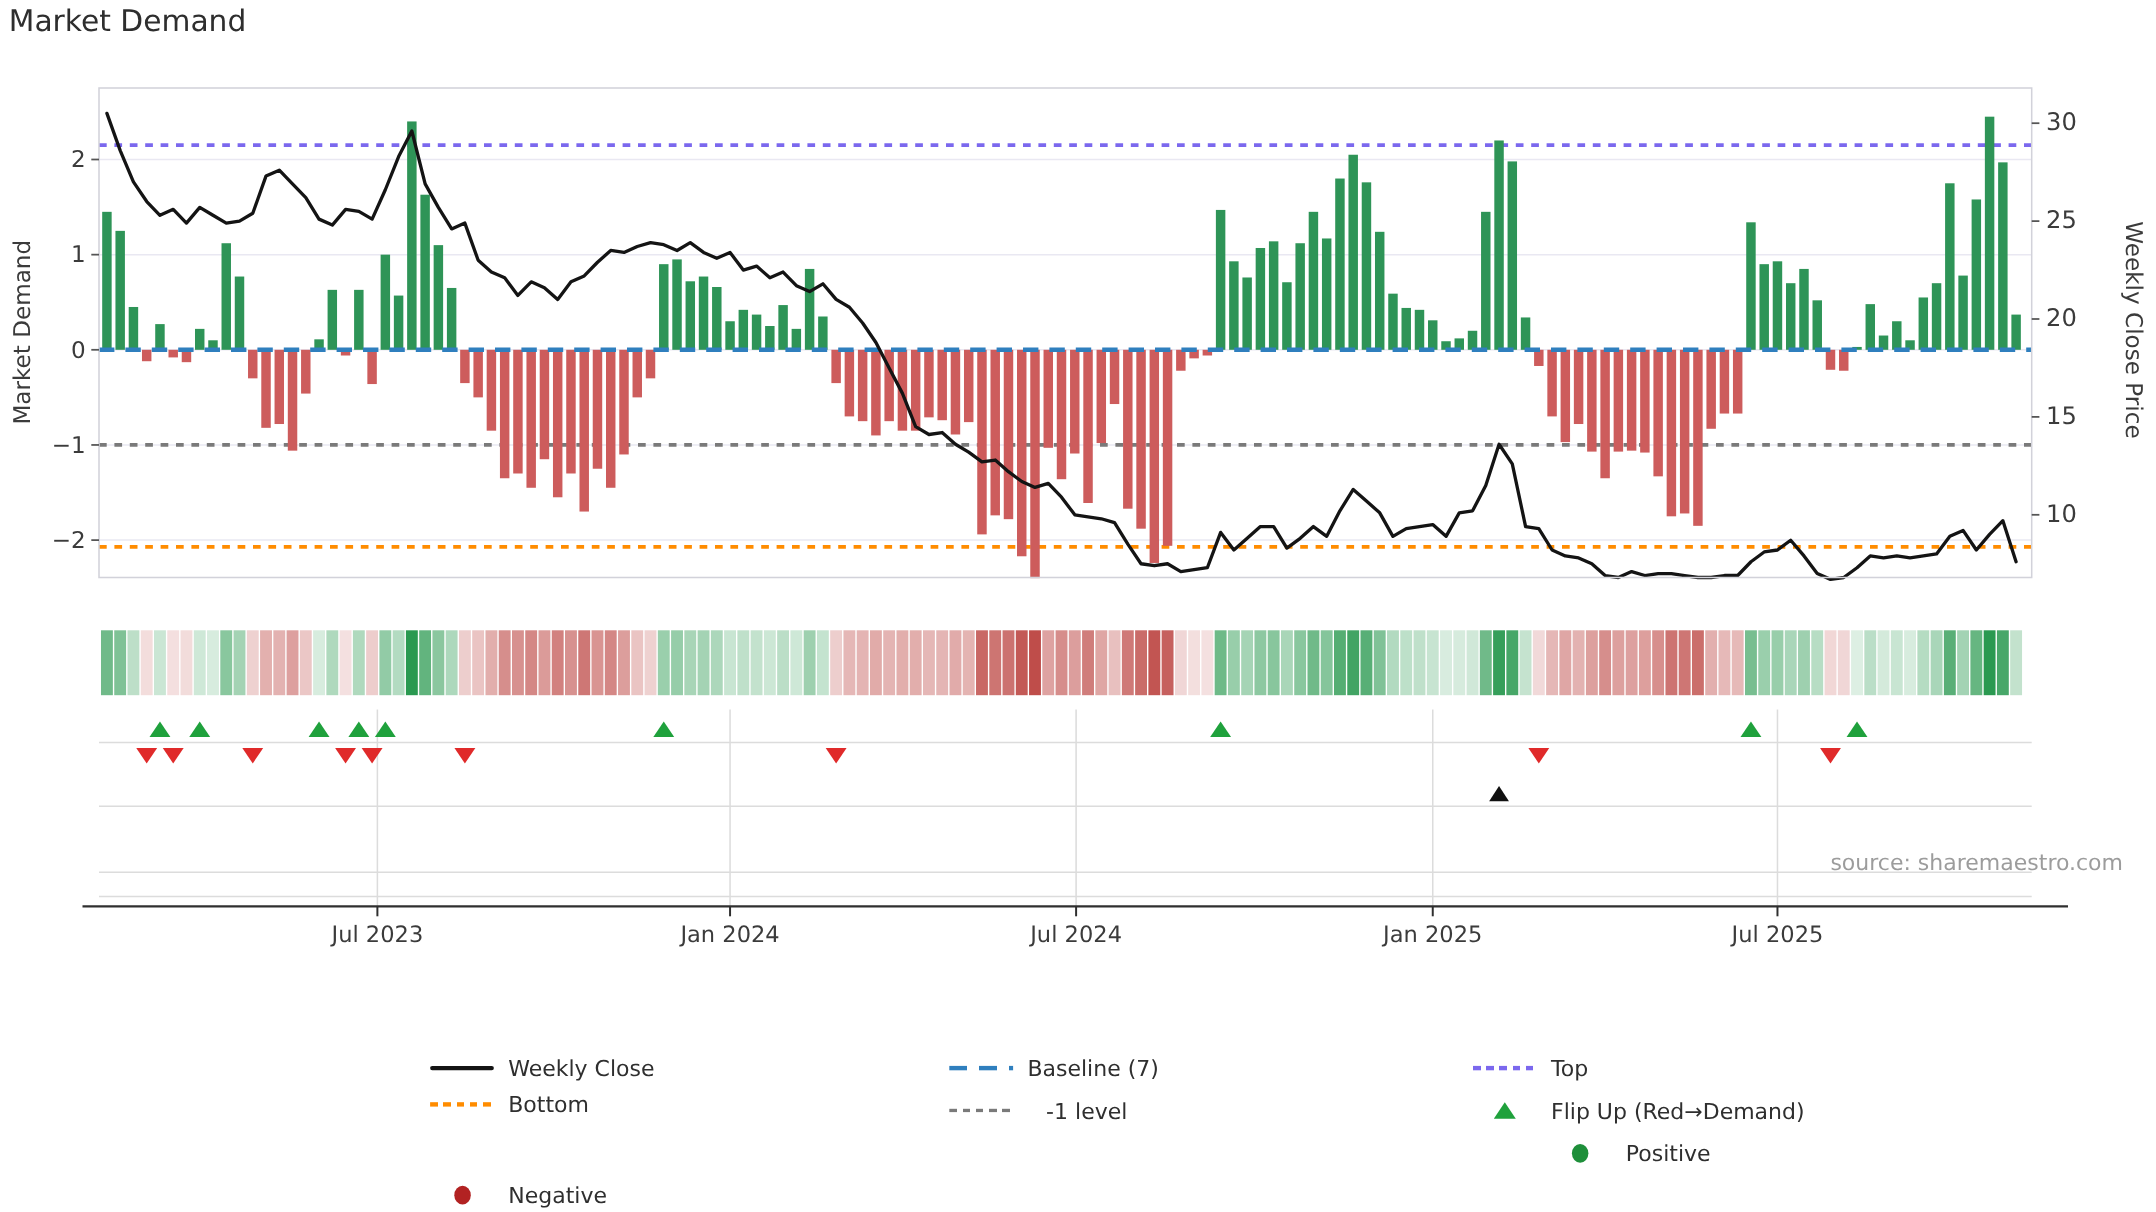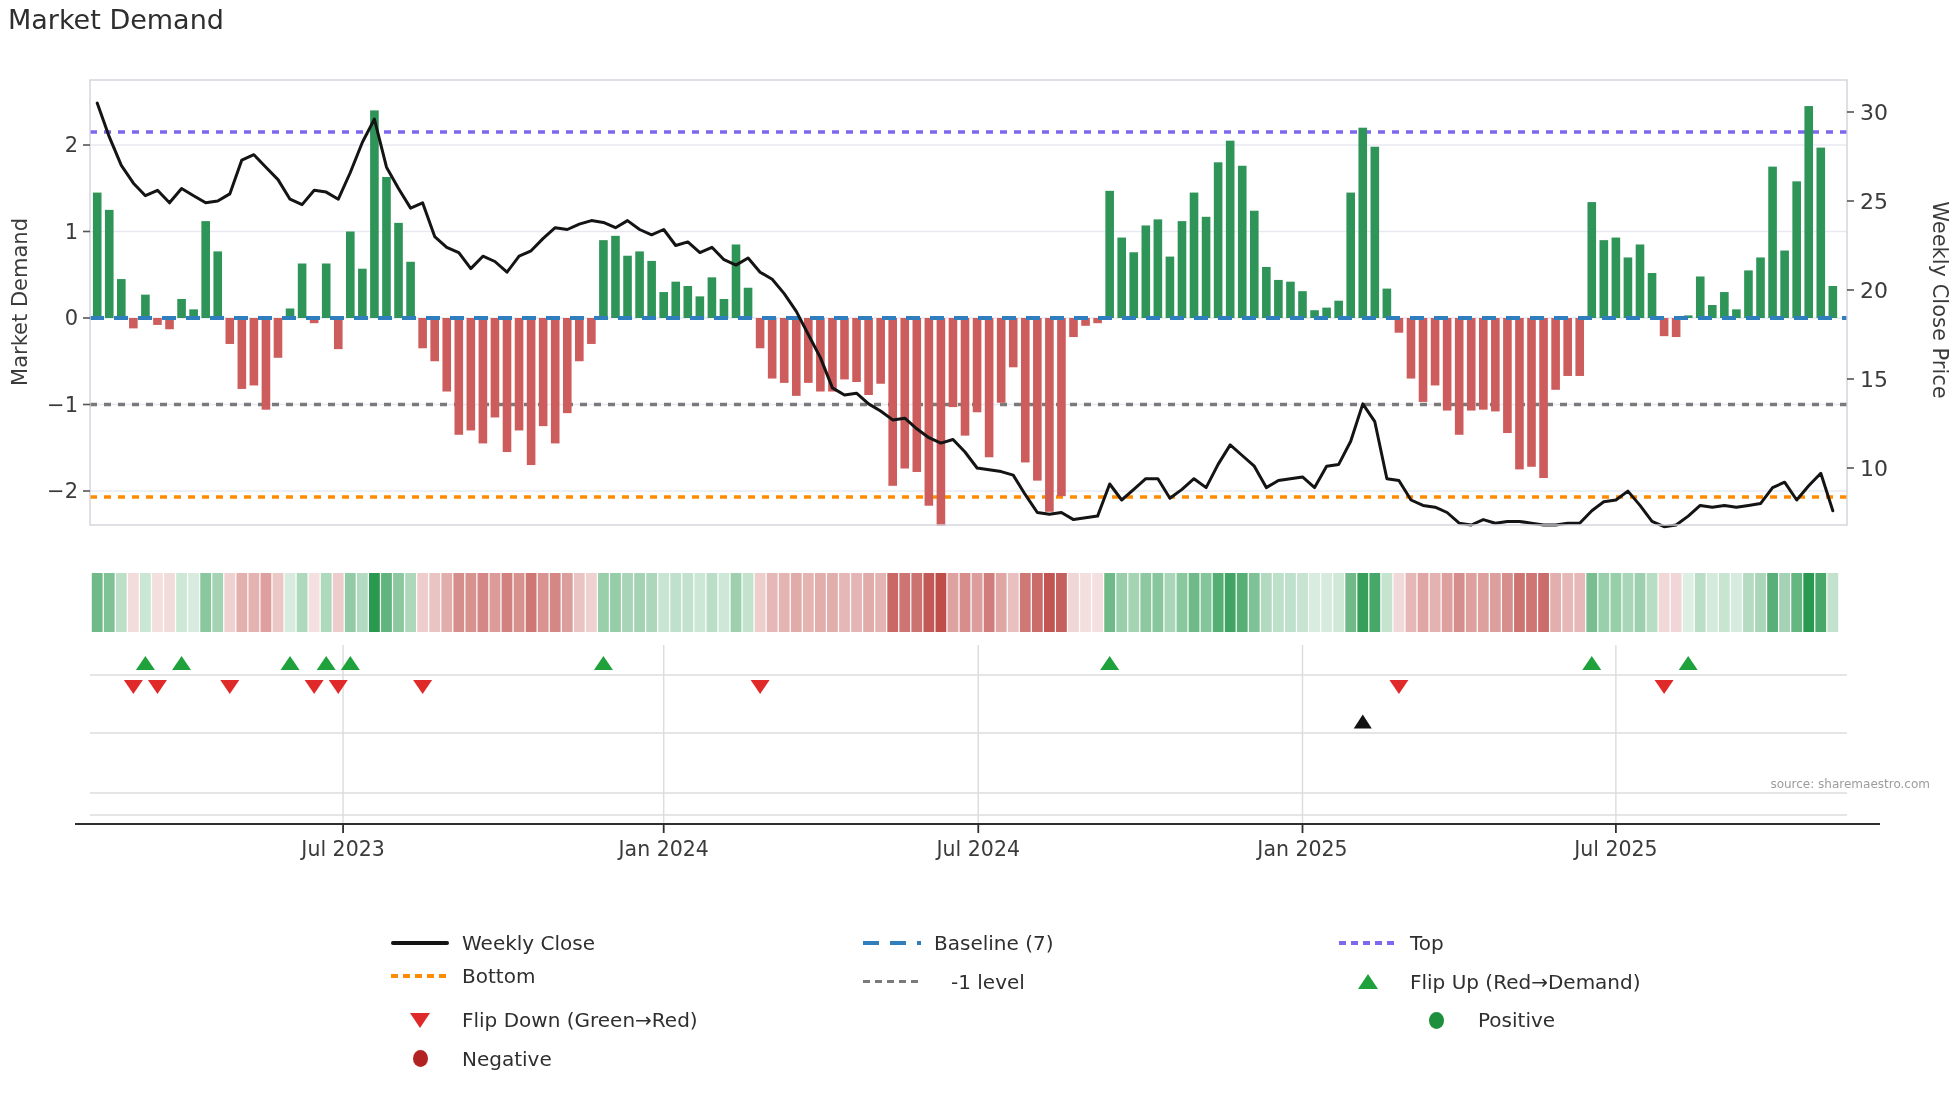--- a/index.html
+++ b/index.html
@@ -1,23 +1,23 @@
 <!DOCTYPE html>
 <html><head>
 <meta charset="utf-8">
 <style>
   html,body{margin:0;padding:0;background:#ffffff;}
   body{width:1960px;height:1102px;position:relative;font-family:"DejaVu Sans",sans-serif;overflow:hidden;}
   #page-title{position:absolute;left:8px;top:4px;font-size:27px;font-weight:400;color:#2e2e2e;white-space:nowrap;}
   #ylabel-left{position:absolute;left:20px;top:302px;transform:translate(-50%,-50%) rotate(-90deg);font-size:21px;color:#3b3b3b;white-space:nowrap;}
   #ylabel-right{position:absolute;left:1940px;top:300px;transform:translate(-50%,-50%) rotate(90deg);font-size:21px;color:#3b3b3b;white-space:nowrap;}
-  #source-text{position:absolute;left:1930px;top:784px;transform:translate(-100%,-50%);font-size:12px;color:#9c9c9c;white-space:nowrap;}
+  #source-text{position:absolute;left:1930px;top:784px;transform:translate(-100%,-50%);font-size:20px;color:#9c9c9c;white-space:nowrap;}
   svg text{font-family:"DejaVu Sans",sans-serif;}
   #legend{position:absolute;left:0;top:0;width:1960px;height:1102px;pointer-events:none;}
-  .lg-item{position:absolute;height:30px;display:flex;align-items:center;}
+  .lg-item{position:absolute;height:30px;display:flex;align-items:center;margin-top:28px;}
   .lg-icon{width:60px;display:flex;justify-content:center;align-items:center;flex:0 0 60px;}
   .lg-label{margin-left:12px;font-size:20px;color:#2f2f2f;white-space:nowrap;}
   .sw-line{width:58px;height:3.5px;background:#141414;border-radius:2px;}
   .sw-dot-orange{width:58px;height:3.5px;background:repeating-linear-gradient(90deg,#ff8c00 0 7px,transparent 7px 12px);}
   .sw-dot-gray{width:58px;height:3.5px;background:repeating-linear-gradient(90deg,#7a7a7a 0 7px,transparent 7px 12px);}
   .sw-dot-purple{width:58px;height:3.5px;background:repeating-linear-gradient(90deg,#7b68ee 0 7px,transparent 7px 12px);}
   .sw-dash-blue{width:58px;height:4px;background:repeating-linear-gradient(90deg,#2f7fbe 0 16px,transparent 16px 27px);}
   .sw-tri-up-green{width:0;height:0;border-left:10px solid transparent;border-right:10px solid transparent;border-bottom:15px solid #1fa13c;}
   .sw-tri-up-black{width:0;height:0;border-left:10px solid transparent;border-right:10px solid transparent;border-bottom:15px solid #111111;}
   .sw-tri-down-red{width:0;height:0;border-left:10px solid transparent;border-right:10px solid transparent;border-top:15px solid #e02a2a;}
@@ -417,26 +417,20 @@
         <span class="sw-line"></span>
       </span>
       <span class="lg-label">Weekly Close</span>
     </div>
     <div class="lg-item" style="left: 390px; top: 961px;">
       <span class="lg-icon">
         <span class="sw-dot-orange"></span>
       </span>
       <span class="lg-label">Bottom</span>
     </div>
-    <div class="lg-item" style="left: 390px; top: 1005px;">
-      <span class="lg-icon">
-        <span class="sw-tri-down-red"></span>
-      </span>
-      <span class="lg-label">Flip Down (Green→Red)</span>
-    </div>
     <div class="lg-item" style="left: 390px; top: 1043.5px;">
       <span class="lg-icon">
         <span class="sw-circ-darkred"></span>
       </span>
       <span class="lg-label">Negative</span>
     </div>
     <div class="lg-item" style="left: 862px; top: 928px;">
       <span class="lg-icon">
         <span class="sw-dash-blue"></span>
       </span>

